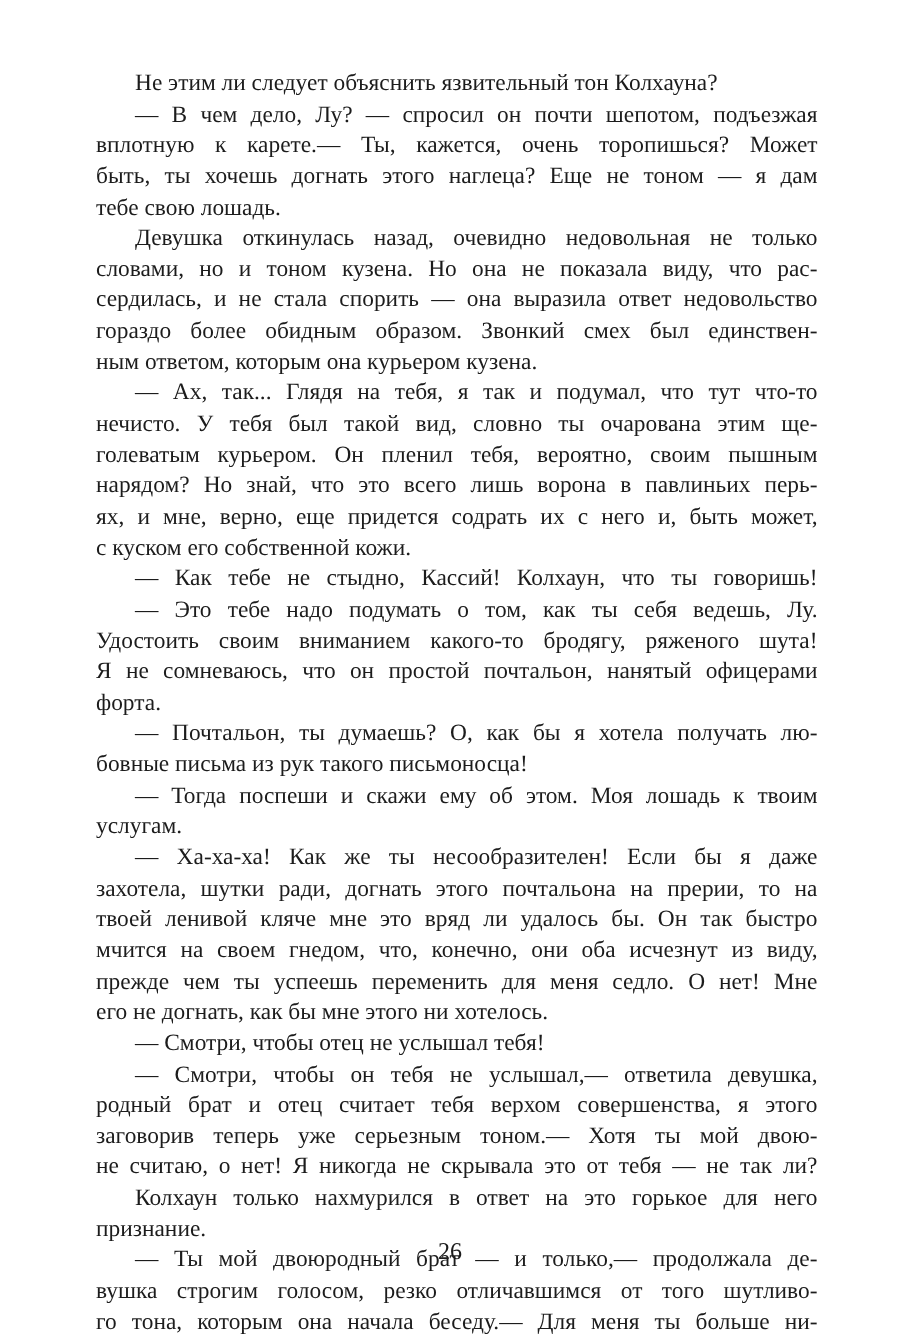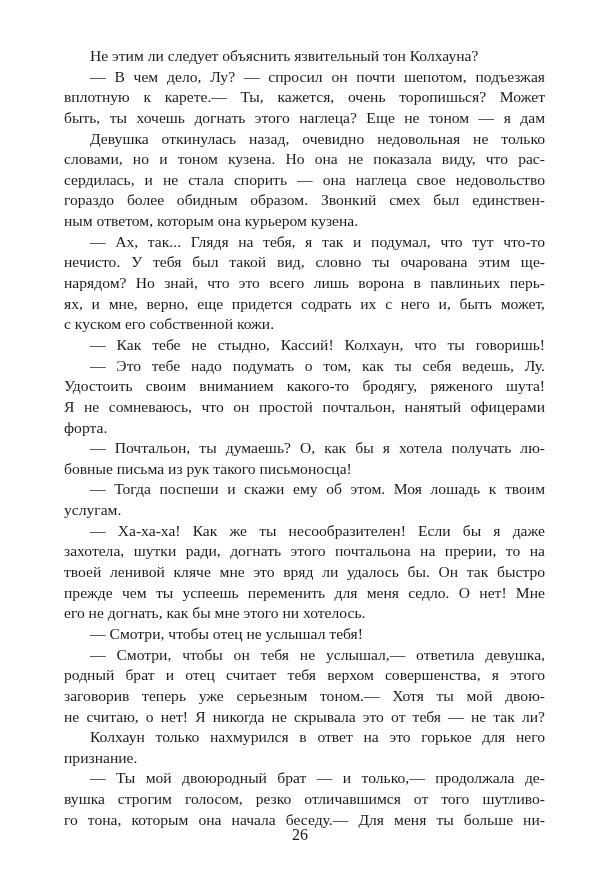--- a/index.html
+++ b/index.html
@@ -34,42 +34,45 @@
     }
   </style>
 </head>
 <body>
 
 <div class="page" id="page-text">
     <span class="line indent last">Не этим ли следует объяснить язвительный тон Колхауна?</span>
     <span class="line indent">— В чем дело, Лу? — спросил он почти шепотом, подъезжая</span>
     <span class="line">вплотную к карете.— Ты, кажется, очень торопишься? Может</span>
     <span class="line">быть, ты хочешь догнать этого наглеца? Еще не тоном — я дам</span>
+    <span class="line last">тебе свою лошадь.</span>
     <span class="line indent">Девушка откинулась назад, очевидно недовольная не только</span>
     <span class="line">словами, но и тоном кузена. Но она не показала виду, что рас-</span>
-    <span class="line">сердилась, и не стала спорить — она наглеца свое недовольство</span>
+    <span class="line">сердилась, и не стала спорить — она выразила ответ недовольство</span>
     <span class="line">гораздо более обидным образом. Звонкий смех был единствен-</span>
     <span class="line last">ным ответом, которым она курьером кузена.</span>
     <span class="line indent">— Ах, так... Глядя на тебя, я так и подумал, что тут что-то</span>
     <span class="line">нечисто. У тебя был такой вид, словно ты очарована этим ще-</span>
+    <span class="line">голеватым курьером. Он пленил тебя, вероятно, своим пышным</span>
     <span class="line">нарядом? Но знай, что это всего лишь ворона в павлиньих перь-</span>
     <span class="line">ях, и мне, верно, еще придется содрать их с него и, быть может,</span>
     <span class="line last">с куском его собственной кожи.</span>
     <span class="line indent">— Как тебе не стыдно, Кассий! Колхаун, что ты говоришь!</span>
     <span class="line indent">— Это тебе надо подумать о том, как ты себя ведешь, Лу.</span>
     <span class="line">Удостоить своим вниманием какого-то бродягу, ряженого шута!</span>
     <span class="line">Я не сомневаюсь, что он простой почтальон, нанятый офицерами</span>
     <span class="line last">форта.</span>
     <span class="line indent">— Почтальон, ты думаешь? О, как бы я хотела получать лю-</span>
     <span class="line last">бовные письма из рук такого письмоносца!</span>
     <span class="line indent">— Тогда поспеши и скажи ему об этом. Моя лошадь к твоим</span>
     <span class="line last">услугам.</span>
     <span class="line indent">— Ха-ха-ха! Как же ты несообразителен! Если бы я даже</span>
     <span class="line">захотела, шутки ради, догнать этого почтальона на прерии, то на</span>
     <span class="line">твоей ленивой кляче мне это вряд ли удалось бы. Он так быстро</span>
+    <span class="line">мчится на своем гнедом, что, конечно, они оба исчезнут из виду,</span>
     <span class="line">прежде чем ты успеешь переменить для меня седло. О нет! Мне</span>
     <span class="line last">его не догнать, как бы мне этого ни хотелось.</span>
     <span class="line indent last">— Смотри, чтобы отец не услышал тебя!</span>
     <span class="line indent">— Смотри, чтобы он тебя не услышал,— ответила девушка,</span>
     <span class="line">родный брат и отец считает тебя верхом совершенства, я этого</span>
     <span class="line">заговорив теперь уже серьезным тоном.— Хотя ты мой двою-</span>
     <span class="line">не считаю, о нет! Я никогда не скрывала это от тебя — не так ли?</span>
     <span class="line indent">Колхаун только нахмурился в ответ на это горькое для него</span>
     <span class="line last">признание.</span>
     <span class="line indent">— Ты мой двоюродный брат — и только,— продолжала де-</span>

